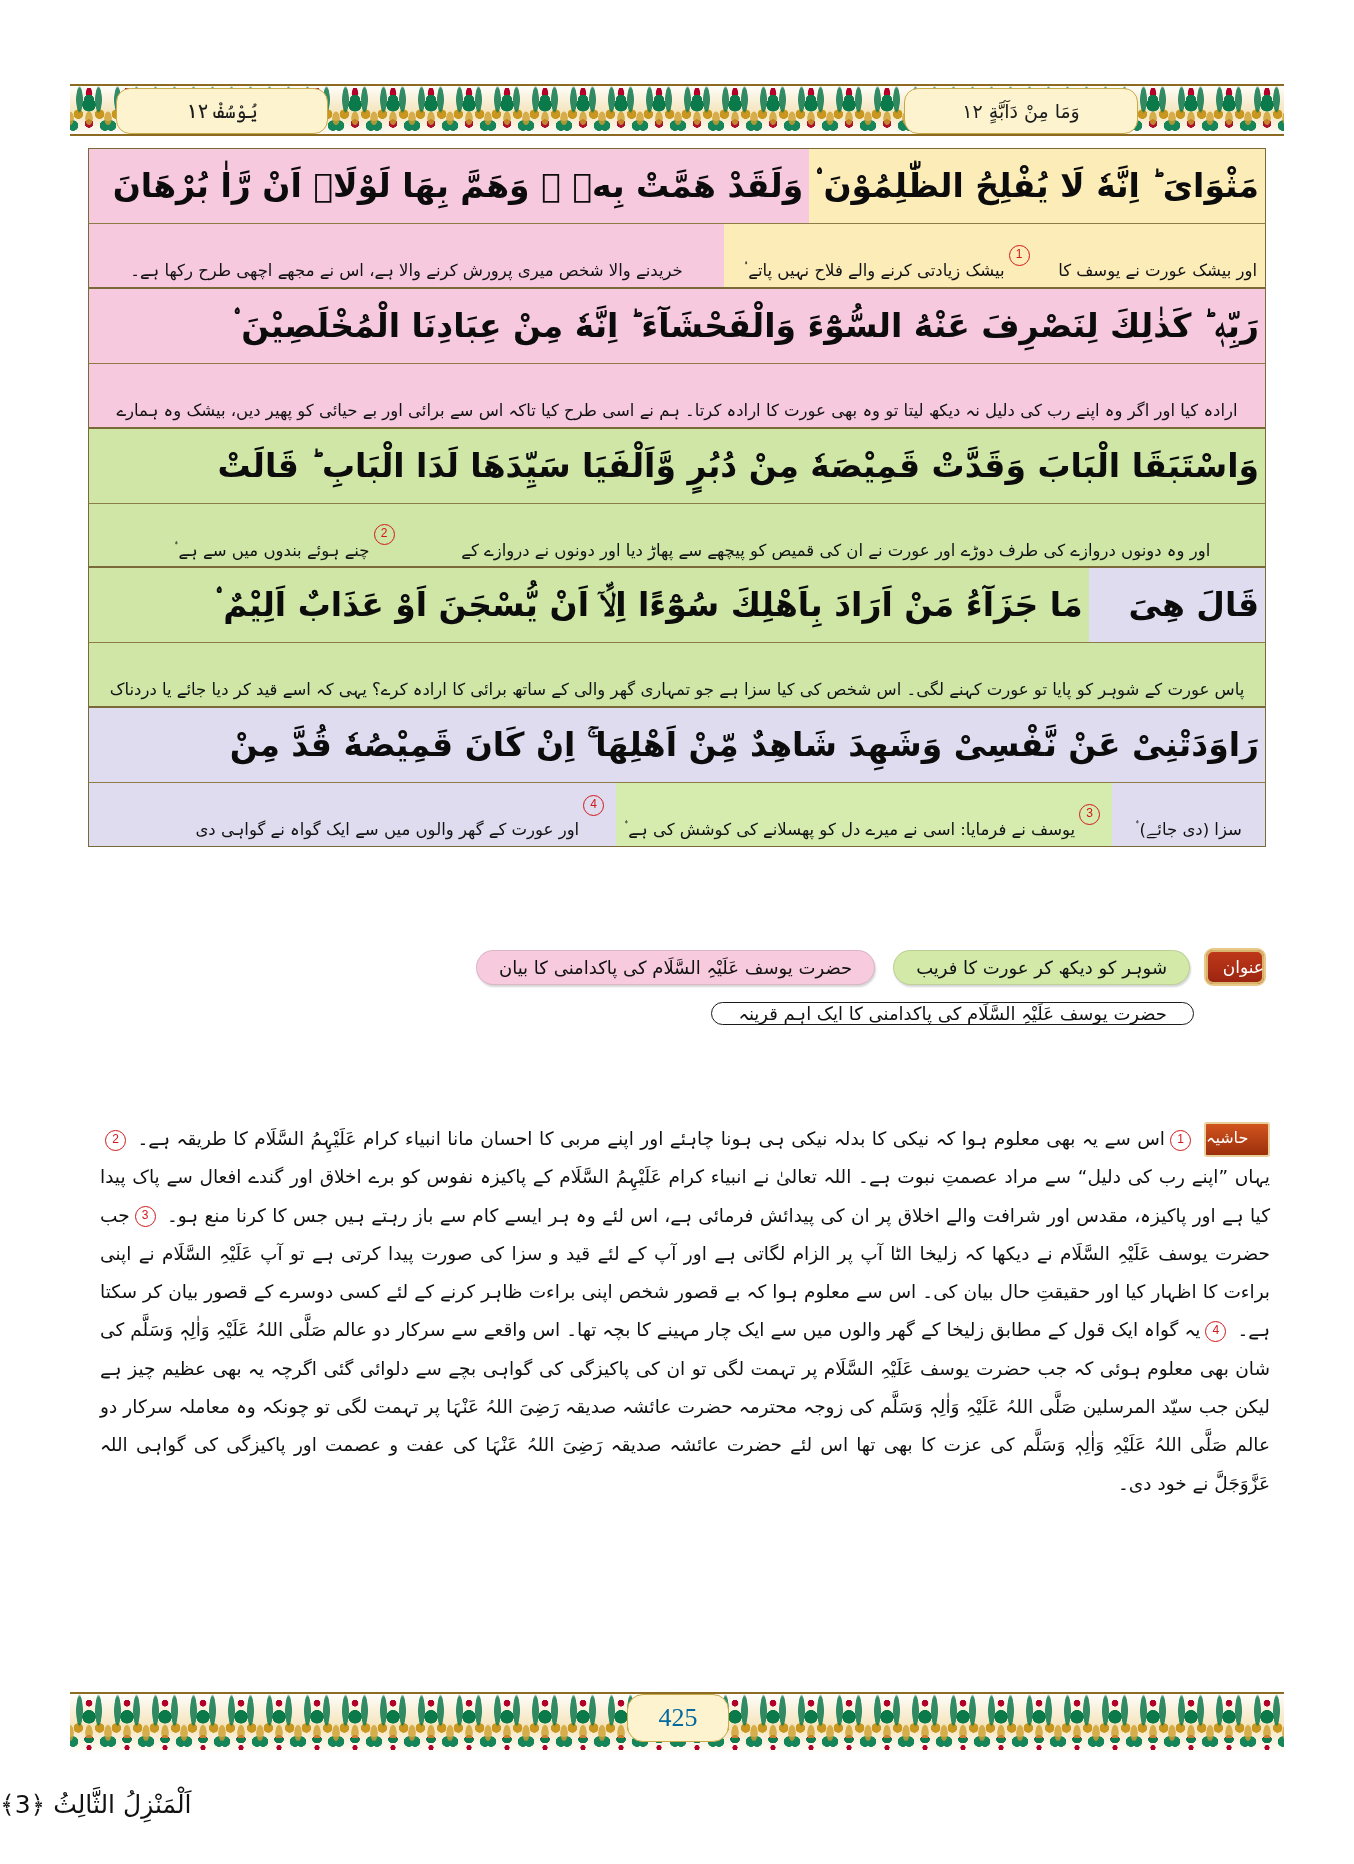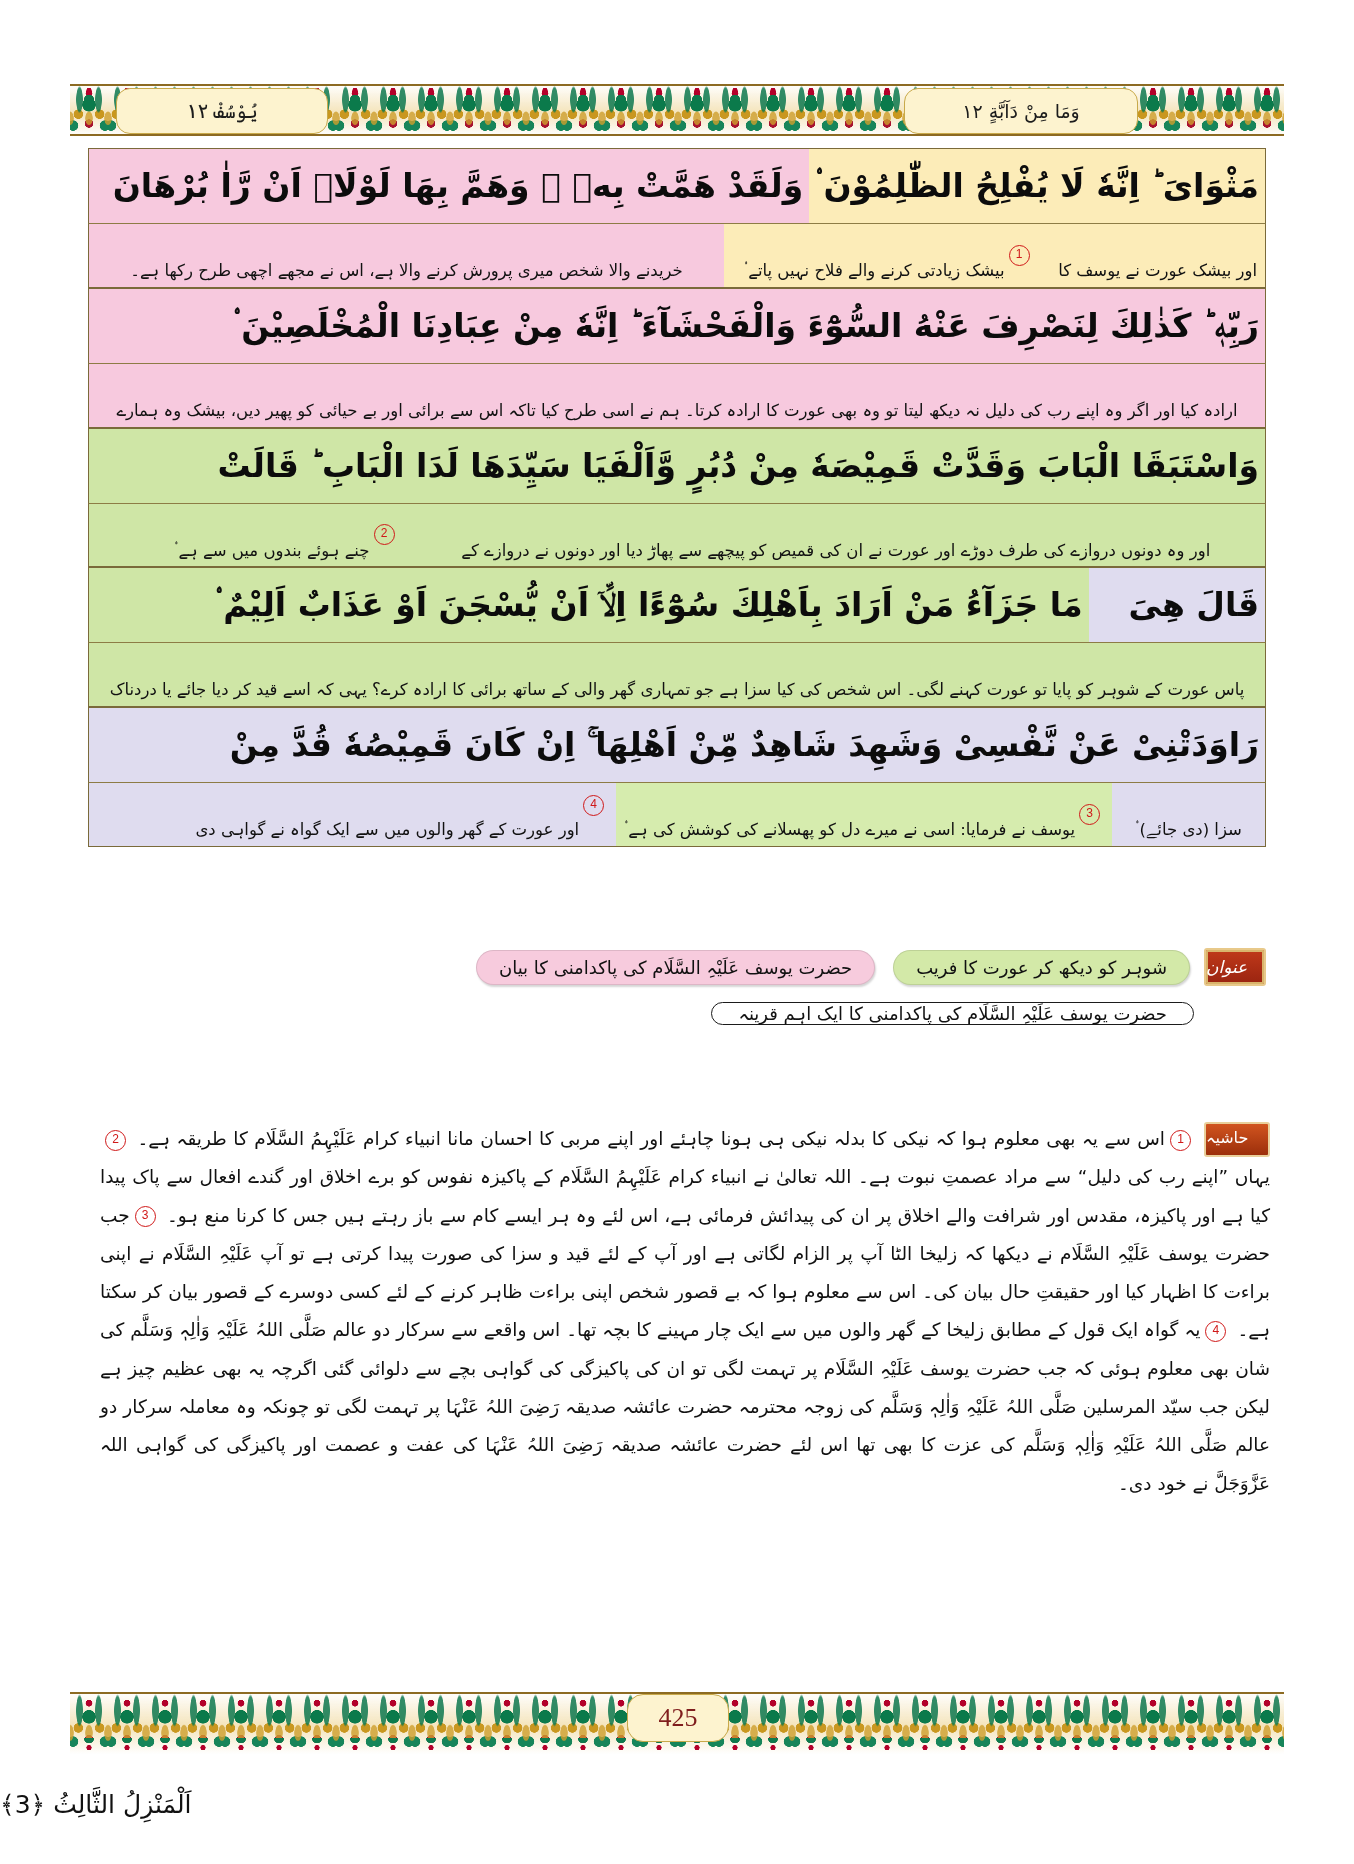--- a/index.html
+++ b/index.html
@@ -81,21 +81,21 @@
   .cartouche.right{ left:904px; top:88px; width:212px; height:44px; }
 
   .page-num-badge{
     position:absolute;
     left:627px; top:1694px;
     width:100px;height:46px;
     background:#fdf3cf;
     border:1.5px solid #c8a94a;
     border-radius:16px;
     display:flex;align-items:center;justify-content:center;
-    font-size:26px;color:#7f1d1d;
+    font-size:26px;color:#0369a1;
     z-index:6;
     font-family:"Liberation Serif",serif;
   }
 
   
   .scripture{
     position:absolute;
     left:88px; top:148px;
     width:1178px;
   }
@@ -183,28 +183,27 @@
     display:flex;
     align-items:center;
     justify-content:flex-start;
     gap:14px;
     margin-bottom:16px;
   }
   .badge-unwan{
     width:58px;height:34px;
     background:linear-gradient(180deg,#c0391a 0%,#9a2410 100%);
     border:2px solid #e8c98a;
-    border-radius:3px;
+    border-radius:9px;
     color:#fff;
     font-size:17px;
-    display:flex;align-items:center;justify-content:flex-end;
+    display:flex;align-items:center;justify-content:flex-start;
     font-family:"DejaVu Sans","Liberation Sans",sans-serif;
     box-shadow:0 0 0 2px #d9b46c inset;
     flex:none;
-    font-style:italic;
   }
   .pill{
     border-radius:22px;
     padding:6px 22px;
     font-family:"DejaVu Sans","Liberation Sans",sans-serif;
     font-size:18px;
     color:#111;
     direction:rtl;
     white-space:nowrap;
     display:inline-flex;align-items:center;

